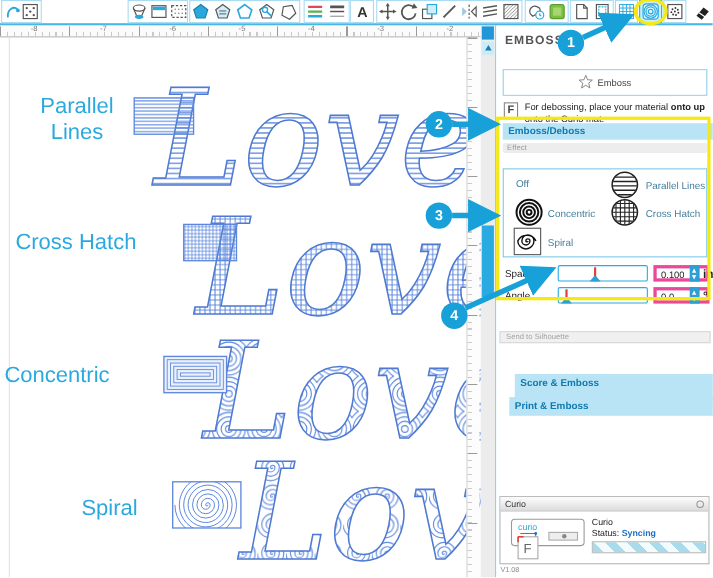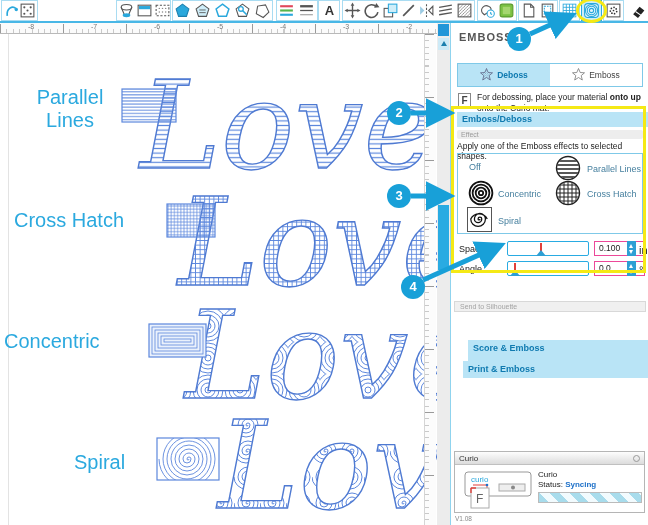--- a/index.html
+++ b/index.html
@@ -53,25 +53,25 @@
   #effects-box { position:absolute; left:6px; top:130px; width:186px; height:81px; border:1px solid #7fc9e8; }
   .fx-label { position:absolute; font-size:9px; color:#47809f; }
   .fx-icon { position:absolute; }
   .fx-icon svg { display:block; }
   #spiral-btn { position:absolute; left:9px; top:53px; width:25px; height:25px; border:1.5px solid #555; background:#fff; }
   .row-label { position:absolute; font-size:9px; color:#222; }
   .slider { position:absolute; width:82px; height:15px; border:1px solid #29abe2; border-radius:2px; background:#fff; }
   .mark { position:absolute; top:0; width:10px; height:15px; }
   .mark .red { position:absolute; left:4px; top:1px; width:2px; height:9px; background:#e0403a; }
   .mark .tri { position:absolute; left:0px; top:8px; border-left:5px solid transparent; border-right:5px solid transparent; border-bottom:6px solid #2e9fd4; }
-  .valbox { position:absolute; width:51px; height:15px; border:1px solid #ec4899; font-size:8.5px; line-height:13px; padding-left:4px; background:#fff; }
+  .valbox { position:absolute; width:51px; height:15px; border:3px solid #ec4899; font-size:8.5px; line-height:13px; padding-left:4px; background:#fff; }
   .spin { position:absolute; width:9px; height:15px; background:#2e9fd4; }
   .spin:before { content:""; position:absolute; left:2px; top:2.5px; border-left:2.5px solid transparent; border-right:2.5px solid transparent; border-bottom:4px solid #fff; }
   .spin:after { content:""; position:absolute; left:2px; bottom:2.5px; border-left:2.5px solid transparent; border-right:2.5px solid transparent; border-top:4px solid #fff; }
-  .unit { position:absolute; font-size:11px; color:#222; }
+  .unit { position:absolute; font-size:11px; color:#222;font-weight:bold; }
   .pbtn { position:absolute; left:6px; width:186px; height:21px; border:1px solid #29abe2; background:#fff; font-size:9px; color:#222; }
   #send-bar { position:absolute; left:3px; top:278px; width:192px; height:11px; background:#f0f0f0; border:1px solid #d8d8d8; color:#a3a3a3; font-size:7px; line-height:9px; padding-left:5px; }
   
   #curio { position:absolute; left:3px; top:428px; width:191px; height:62px; border:1px solid #b5b5b5; background:#fff; }
   #curio-head { position:absolute; left:0; top:0; width:100%; height:13px; background:linear-gradient(#fdfdfd,#dcdcdc); border-bottom:1px solid #c0c0c0; font-size:8px; color:#333; line-height:13px; padding-left:4px; }
   #curio-dot { position:absolute; right:4px; top:3px; width:7px; height:7px; border:1px solid #999; border-radius:50%; }
   #dev-name { position:absolute; left:83px; top:18px; font-size:8px; color:#222; }
   #dev-status { position:absolute; left:83px; top:28px; font-size:8px; color:#222; }
   #dev-status b { color:#1d70c8; }
   #progress { position:absolute; left:83px; top:40px; width:104px; height:11px; border:1px solid #bbb;
@@ -383,48 +383,36 @@
 <div class="cv-label" style="left:22px; top:86px; width:96px; text-align:center;">Parallel
 Lines</div>
 <div class="cv-label" style="left:14px; top:209px;">Cross Hatch</div>
 <div class="cv-label" style="left:4px; top:330px;">Concentric</div>
 <div class="cv-label" style="left:74px; top:451px;">Spiral</div>
 
 <div id="panel">
   <div id="panel-title">EMBOSS</div>
 
   <div id="tabs">
-    <div class="tab sel">
-      <span><svg width="13" height="13" viewBox="0 0 13 13">
-              <defs>
-                <pattern id="sh1" width="2.2" height="2.2" patternUnits="userSpaceOnUse">
-                  <path d="M0,2.2 L2.2,0" stroke="#7fa8c0" stroke-width=".6"></path>
-                </pattern>
-              </defs>
-              <polygon points="6.5,0.5 8.2,4.5 12.5,4.8 9.2,7.6 10.3,12 6.5,9.5 2.7,12 3.8,7.6 0.5,4.8 4.8,4.5" fill="url(#sh1)" stroke="#557" stroke-width=".7"></polygon>
-            </svg></span>
-      <span>Deboss</span>
-    </div>
     <div class="tab uns">
       <span><svg width="13" height="13" viewBox="0 0 13 13">
               <polygon points="6.5,0.5 8.2,4.5 12.5,4.8 9.2,7.6 10.3,12 6.5,9.5 2.7,12 3.8,7.6 0.5,4.8 4.8,4.5" fill="#fff" stroke="#777" stroke-width=".8"></polygon>
             </svg></span>
       <span>Emboss</span>
     </div>
   </div>
 
   <div id="fbox">F</div>
   <div id="info-text">
     <span>For debossing, place your material </span><b>onto up</b><span> onto the Curio mat.</span>
   </div>
 
   <div class="bar-blue" style="left:6px; top:89px; width:211px; height:15px;">Emboss/Deboss</div>
 
   <div id="effect-strip">Effect</div>
-  <div id="instruction">Apply one of the Emboss effects to selected shapes.</div>
 
   <div id="effects-box">
     <span class="fx-label" style="left:11px; top:8px;">Off</span>
 
     <span class="fx-icon" style="left:97px; top:1px;">
       <svg width="26" height="26" viewBox="0 0 26 26">
             <defs>
               <clipPath id="cc1">
                 <circle cx="13" cy="13" r="11"></circle>
               </clipPath>

